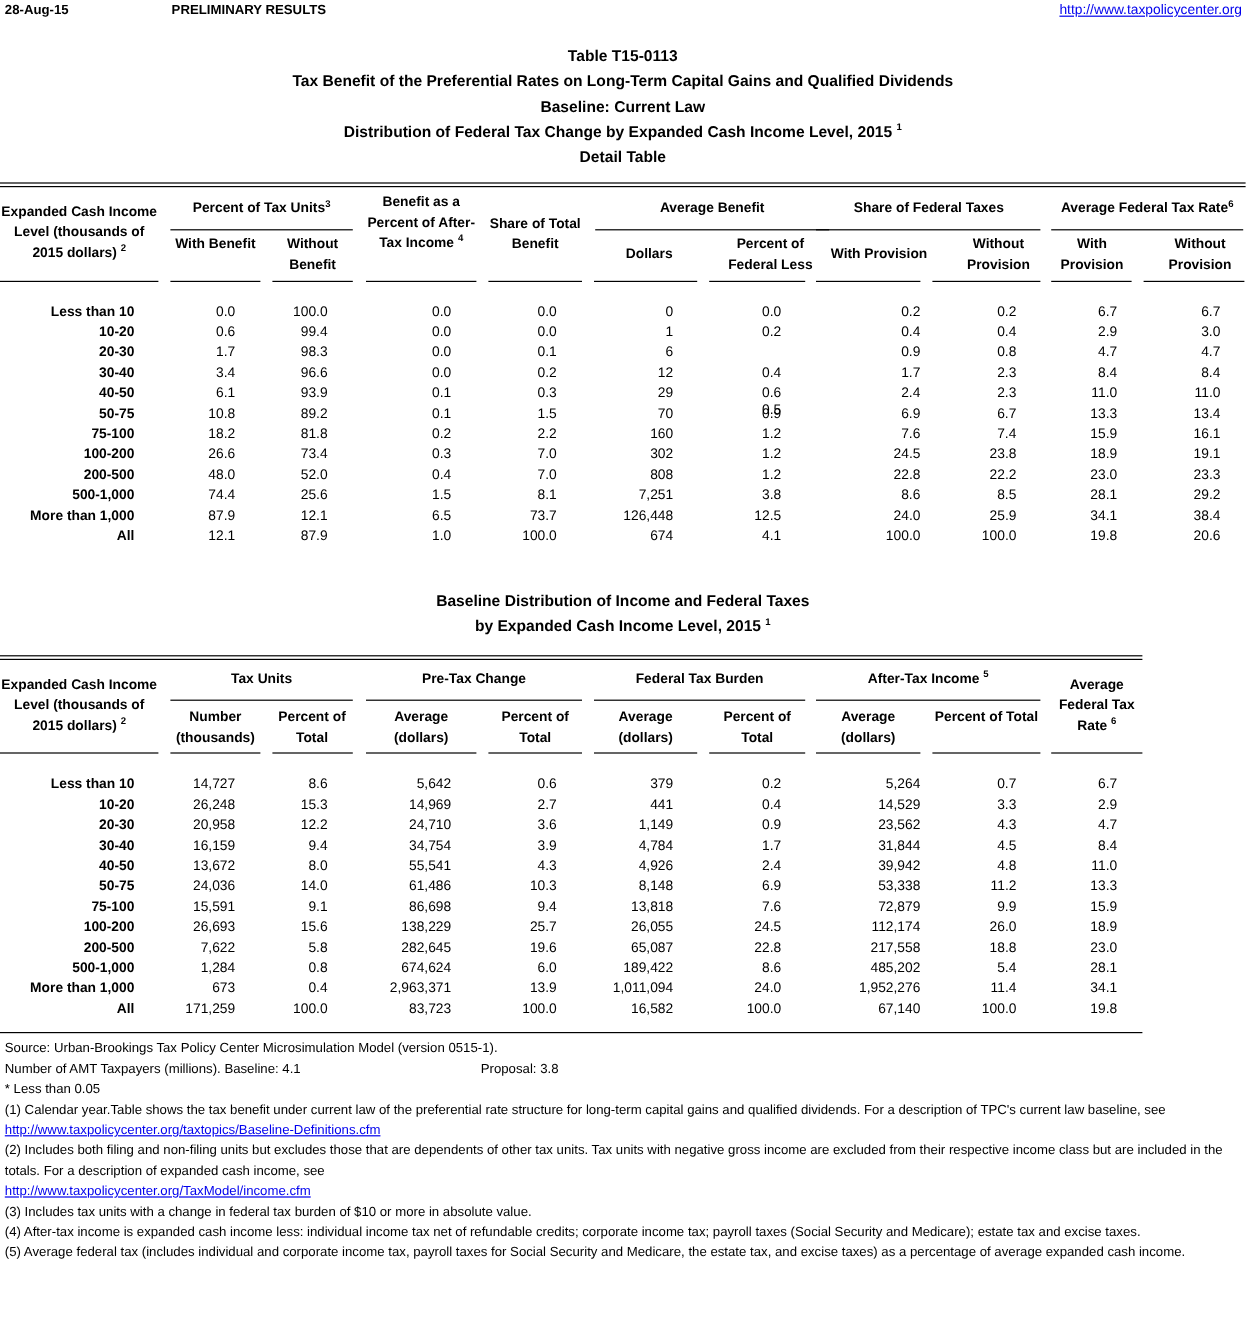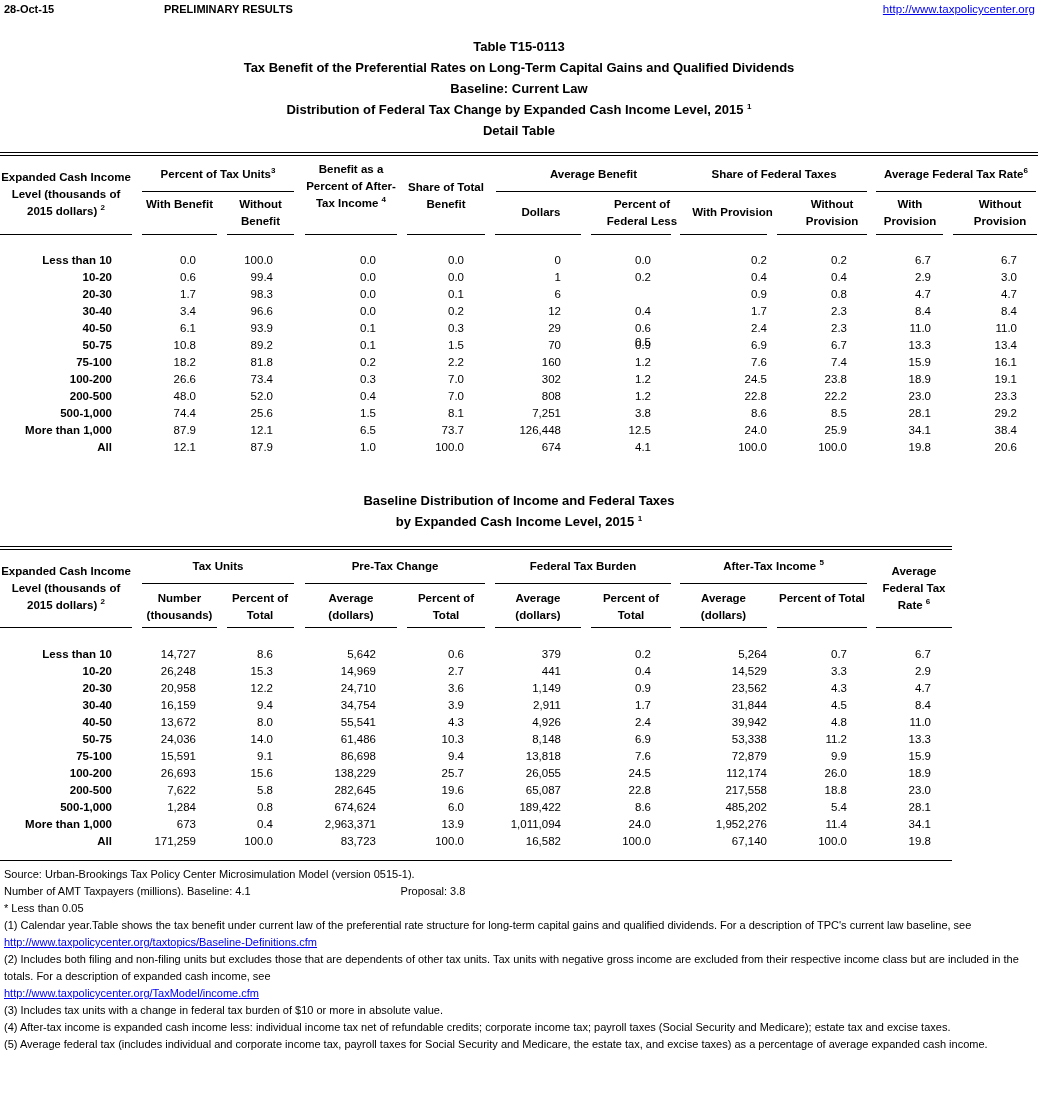--- a/index.html
+++ b/index.html
@@ -3,21 +3,21 @@
 <meta charset="utf-8">
 <style>
   html, body { margin: 0; padding: 0; background: #ffffff; }
   body {
     width: 1038px; height: 1105px; overflow: hidden; position: relative;
     font-family: "Liberation Sans", "DejaVu Sans", sans-serif;
     color: #000; font-size: 11.5px;
   }
   .topbar { position: absolute; top: 3px; left: 0; width: 1038px; height: 16px; font-weight: bold; font-size: 11px; }
   .topbar .date { position: absolute; left: 4px; }
-  .topbar .prelim { position: absolute; left: 164px; }
+  .topbar .prelim { position: absolute; left: 143px; }
   .topbar .url { position: absolute; right: 3px; font-weight: normal; color: #0000ee; text-decoration: underline; font-size: 11.5px; }
 
   .titleblock { position: absolute; left: 0; width: 1038px; text-align: center; font-weight: bold; font-size: 13px; }
   .titleblock div { height: 21px; line-height: 21px; }
   sup { font-size: 8px; vertical-align: super; line-height: 0; }
   .dbl { position: absolute; left: 0; border-top: 1px solid #000; border-bottom: 1px solid #000; height: 2px; }
   .h { position: absolute; text-align: center; font-weight: bold; font-size: 11.5px; line-height: 17px; }
   .ul { position: absolute; height: 0; border-top: 1.3px solid #000; }
   .rowlbl { position: absolute; text-align: right; font-weight: bold; font-size: 11.5px; }
   .cell { position: absolute; text-align: right; font-size: 11.5px; }
@@ -26,21 +26,21 @@
   .notes { position: absolute; left: 4px; top: 866px; width: 1030px; font-family: "Liberation Sans Narrow", "Liberation Sans", sans-serif; font-size: 11px; line-height: 17px; }
   .notes .line { white-space: nowrap; }
   .notes .wrap { white-space: normal; }
   .notes a { color: #0000ee; text-decoration: underline; }
   .rule-end { position: absolute; left: 0; top: 860px; width: 952px; border-top: 1.3px solid #000; }
 </style>
 </head>
 <body>
 
 <div class="topbar">
-  <span class="date">28-Oct-15</span>
+  <span class="date">28-Aug-15</span>
   <span class="prelim">PRELIMINARY RESULTS</span>
   <a class="url">http://www.taxpolicycenter.org</a>
 </div>
 
 <div class="titleblock" style="top:36px;">
   <div>Table T15-0113</div>
   <div>Tax Benefit of the Preferential Rates on Long-Term Capital Gains and Qualified Dividends</div>
   <div>Baseline: Current Law</div>
   <div><span>Distribution of Federal Tax Change by Expanded Cash Income Level, 2015</span> <sup>1</sup></div>
   <div>Detail Table</div>
@@ -315,21 +315,21 @@
         <div class="cell" style="left: 680px; width: 87px;">23,562</div>
         <div class="cell" style="left: 777px; width: 70px;">4.3</div>
         <div class="cell" style="left: 876px; width: 55px;">4.7</div>
       </div>
       <div class="row" style="top: 697px;">
         <div class="rowlbl" style="left: 0px; width: 112px;">30-40</div>
         <div class="cell" style="left: 142px; width: 54px;">16,159</div>
         <div class="cell" style="left: 227px; width: 46px;">9.4</div>
         <div class="cell" style="left: 305px; width: 71px;">34,754</div>
         <div class="cell" style="left: 407px; width: 57px;">3.9</div>
-        <div class="cell" style="left: 495px; width: 66px;">2,911</div>
+        <div class="cell" style="left: 495px; width: 66px;">4,784</div>
         <div class="cell" style="left: 591px; width: 60px;">1.7</div>
         <div class="cell" style="left: 680px; width: 87px;">31,844</div>
         <div class="cell" style="left: 777px; width: 70px;">4.5</div>
         <div class="cell" style="left: 876px; width: 55px;">8.4</div>
       </div>
       <div class="row" style="top: 714px;">
         <div class="rowlbl" style="left: 0px; width: 112px;">40-50</div>
         <div class="cell" style="left: 142px; width: 54px;">13,672</div>
         <div class="cell" style="left: 227px; width: 46px;">8.0</div>
         <div class="cell" style="left: 305px; width: 71px;">55,541</div>

